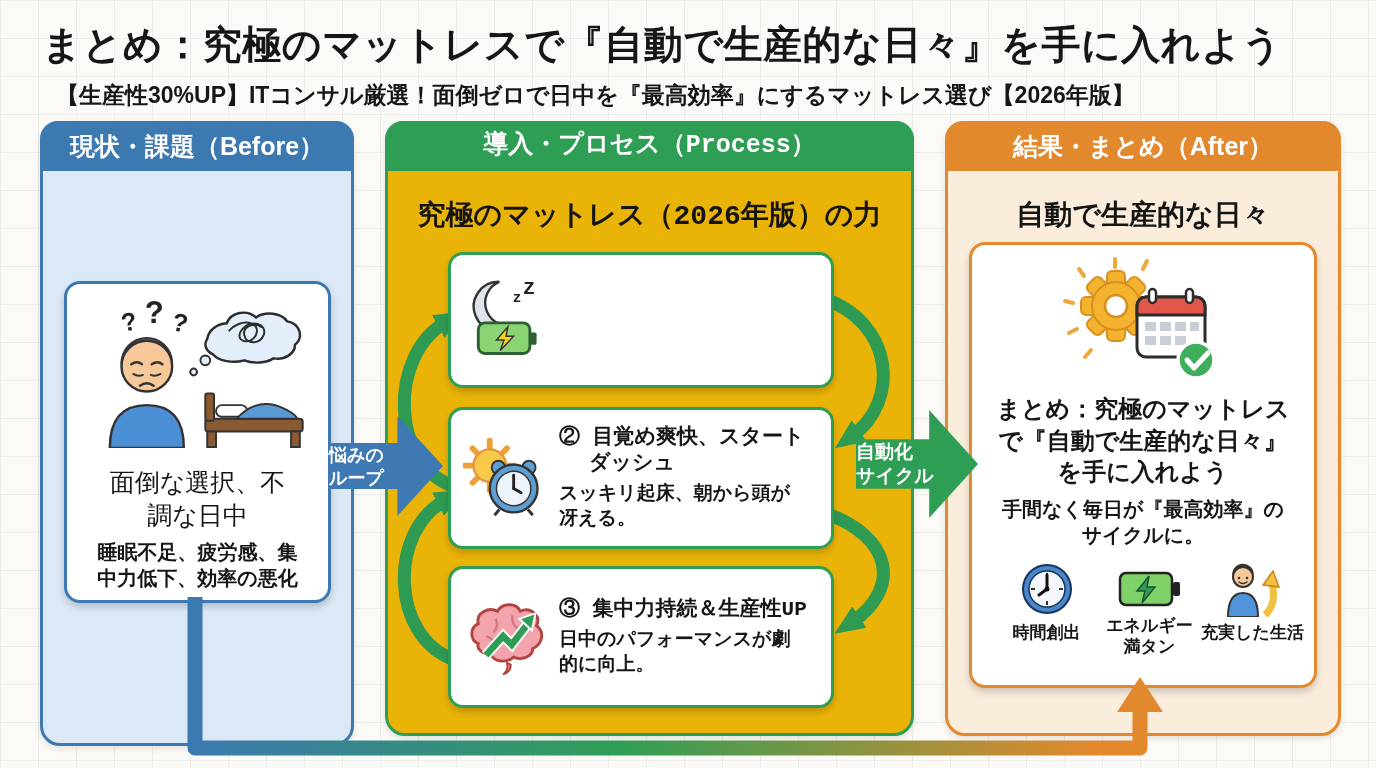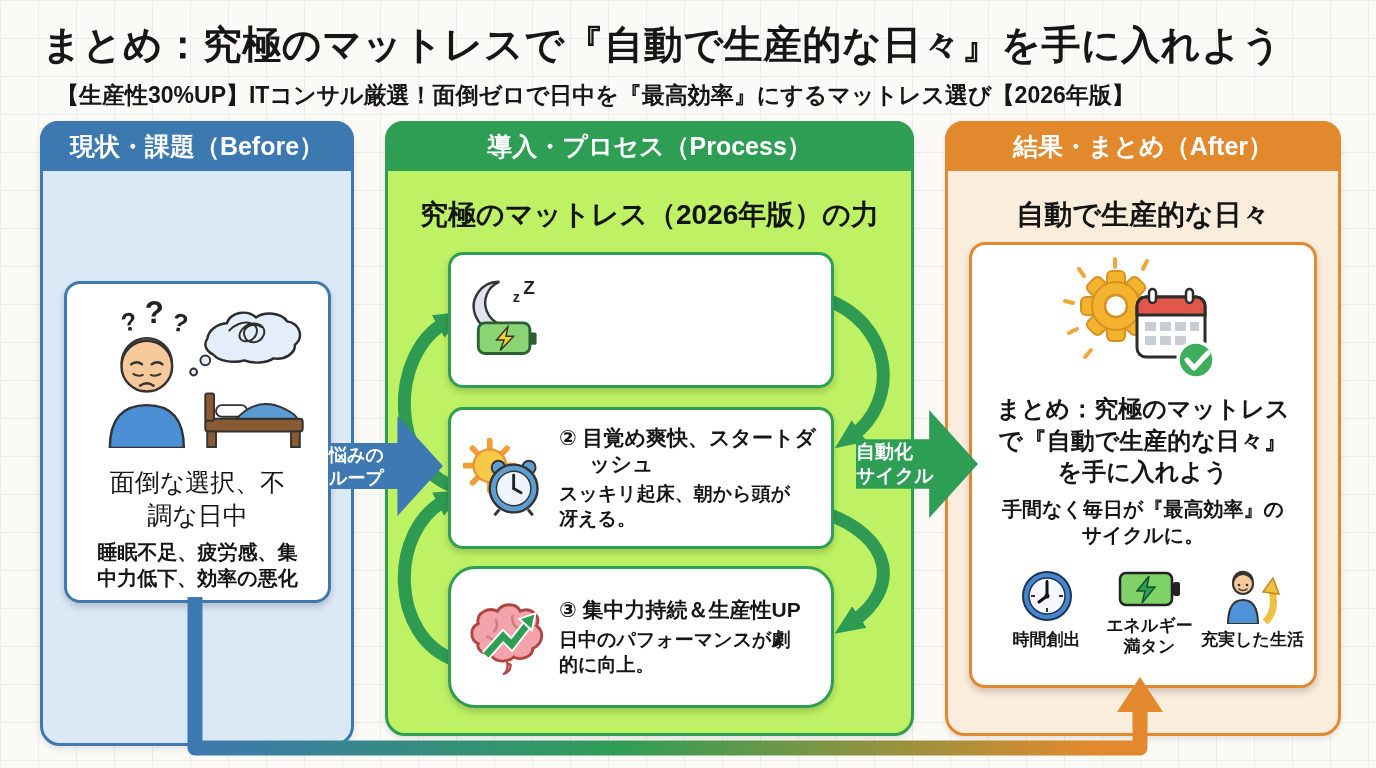--- a/index.html
+++ b/index.html
@@ -16,41 +16,41 @@
   .abs{position:absolute;}
   
   .page-title{left:42px;top:18px;width:1300px;font-size:39px;font-weight:bold;letter-spacing:0.5px;}
   .page-subtitle{left:56px;top:80px;width:1280px;font-size:23px;font-weight:bold;}
   
   .col{position:absolute;border:3px solid;border-radius:20px;box-shadow:0 3px 6px rgba(0,0,0,.10);}
   .col-header{position:absolute;left:-3px;right:-3px;top:-3px;height:50px;border-radius:18px 18px 0 0;
     color:#fff;font-size:25px;font-weight:bold;text-align:center;line-height:50px;}
   .col-before{left:40px;top:121px;width:308px;height:619px;background:#dbe8f5;border-color:#3c79b0;}
   .col-before .col-header{background:#3c79b0;}
-  .col-process{left:385px;top:121px;width:523px;height:609px;background:#bef264;border-color:#2f9e55;}
+  .col-process{left:385px;top:121px;width:523px;height:609px;background:#eab308;border-color:#2f9e55;font-family:Liberation Mono, monospace;}
   .col-process .col-header{background:#2f9e55;}
   .col-after{left:945px;top:121px;width:390px;height:609px;background:#faeddc;border-color:#e2892e;}
   .col-after .col-header{background:#e2892e;}
   .col-sub{position:absolute;left:0;right:0;top:72px;text-align:center;font-size:28px;font-weight:bold;color:#141414;}
   
   .card{position:absolute;background:#fff;border:3px solid;border-radius:16px;box-shadow:0 4px 7px rgba(0,0,0,.18);}
   .before-card{left:64px;top:281px;width:261px;height:316px;border-color:#3c79b0;text-align:center;}
   .before-card .card-title{margin:18px auto 0;width:196px;font-size:25px;font-weight:normal;line-height:1.3;}
   .before-card .card-desc{margin:8px auto 0;width:214px;font-size:20px;font-weight:bold;line-height:1.3;}
   .after-card{left:969px;top:242px;width:342px;height:440px;border-color:#e2892e;text-align:center;}
   .after-card .card-title{margin:4px auto 0;width:306px;font-size:24px;font-weight:bold;line-height:1.32;}
   .after-card .card-desc{margin:8px auto 12px;width:300px;font-size:20px;font-weight:bold;line-height:1.3;}
   
   .step-box{position:absolute;left:60px;width:386px;background:#fff;border:3px solid #2f9e55;border-radius:15px;
     box-shadow:0 4px 7px rgba(0,0,0,.18);display:flex;align-items:center;box-sizing:border-box;padding:10px 14px 10px 12px;gap:10px;}
   .step-text{flex:1;}
   .step-title{font-size:21px;font-weight:bold;line-height:1.25;padding-left:30px;text-indent:-30px;}
   .step-desc{font-size:19px;font-weight:bold;line-height:1.3;margin-top:5px;width:245px;}
   
-  .benefits{position:absolute;left:23px;right:10px;top:316px;display:flex;justify-content:space-around;align-items:center;}
+  .benefits{position:absolute;left:23px;right:10px;top:316px;display:flex;justify-content:space-around;align-items:flex-start;}
   .benefit{width:106px;text-align:center;}
   .benefit-label{font-size:17px;font-weight:bold;line-height:1.25;margin-top:5px;}
   
   .h-arrow{position:absolute;color:#fff;font-weight:bold;z-index:6;}
   .h-arrow .shape{position:absolute;inset:0;
     clip-path:polygon(0 27%,60% 27%,60% 0,100% 50%,60% 100%,60% 73%,0 73%);}
   .h-arrow .lbl{position:absolute;left:0;width:64%;top:50%;transform:translateY(-50%);
     text-align:left;line-height:1.25;}
   .loop-arrow{left:329px;top:416px;width:114px;height:100px;font-size:18px;}
   .loop-arrow .shape{background:#3e79b4;}
@@ -122,21 +122,21 @@
       <circle cx="53" cy="56" r="18" fill="#eef4fb" stroke="#333" stroke-width="1.5"></circle>
       <line x1="53" y1="56" x2="53" y2="42" stroke="#222" stroke-width="3" stroke-linecap="round"></line>
       <line x1="53" y1="56" x2="53" y2="47" stroke="#222" stroke-width="3" stroke-linecap="round" transform="rotate(120 53 56)"></line>
     </svg>
     <div class="step-text">
       <div class="step-title">② 目覚め爽快、スタートダッシュ</div>
       <div class="step-desc">スッキリ起床、朝から頭が冴える。</div>
     </div>
   </div>
 
-  <div class="step-box step-layer" style="top:442px;height:142px;border-radius:27px;">
+  <div class="step-box step-layer" style="top:442px;height:142px;">
     <svg class="icon" width="86" height="88" viewBox="0 0 90 90">
       <path d="M16,52 c-9,-4 -9,-17 0,-21 c-3,-11 11,-18 20,-13 c5,-9 20,-9 24,0 c11,-5 22,5 17,15 c9,7 6,20 -4,24 c0,9 -13,13 -20,9 c-8,7 -22,5 -24,-4 c-9,2 -15,-5 -13,-10 z" fill="#f2a3ab" stroke="#b3433e" stroke-width="3"></path>
       <path d="M34,26 q4,8 -2,14 M52,22 q-2,10 6,14 M24,44 q8,2 10,10 M58,44 q-8,4 -6,12 M42,38 q4,6 0,12" fill="none" stroke="#d27a80" stroke-width="2.5"></path>
       <path d="M46,72 q2,8 -4,12 q8,-2 8,-10 z" fill="#e98f96" stroke="#b3433e" stroke-width="2"></path>
       <polyline points="24,64 42,44 51,53 68,31" fill="none" stroke="#fff" stroke-width="11"></polyline>
       <polyline points="24,64 42,44 51,53 68,31" fill="none" stroke="#2f9e55" stroke-width="7"></polyline>
       <polygon points="59,26 76,20 72,38" fill="#2f9e55" stroke="#fff" stroke-width="2"></polygon>
     </svg>
     <div class="step-text">
       <div class="step-title">③ 集中力持続＆生産性UP</div>

